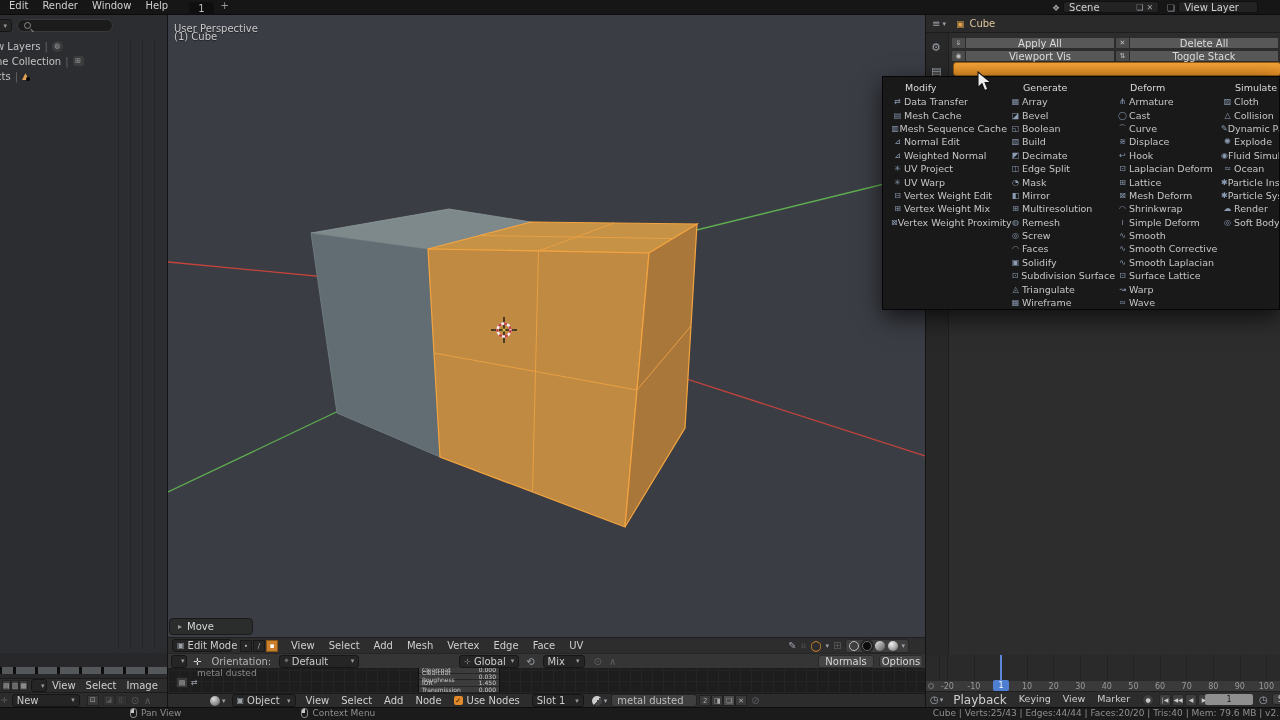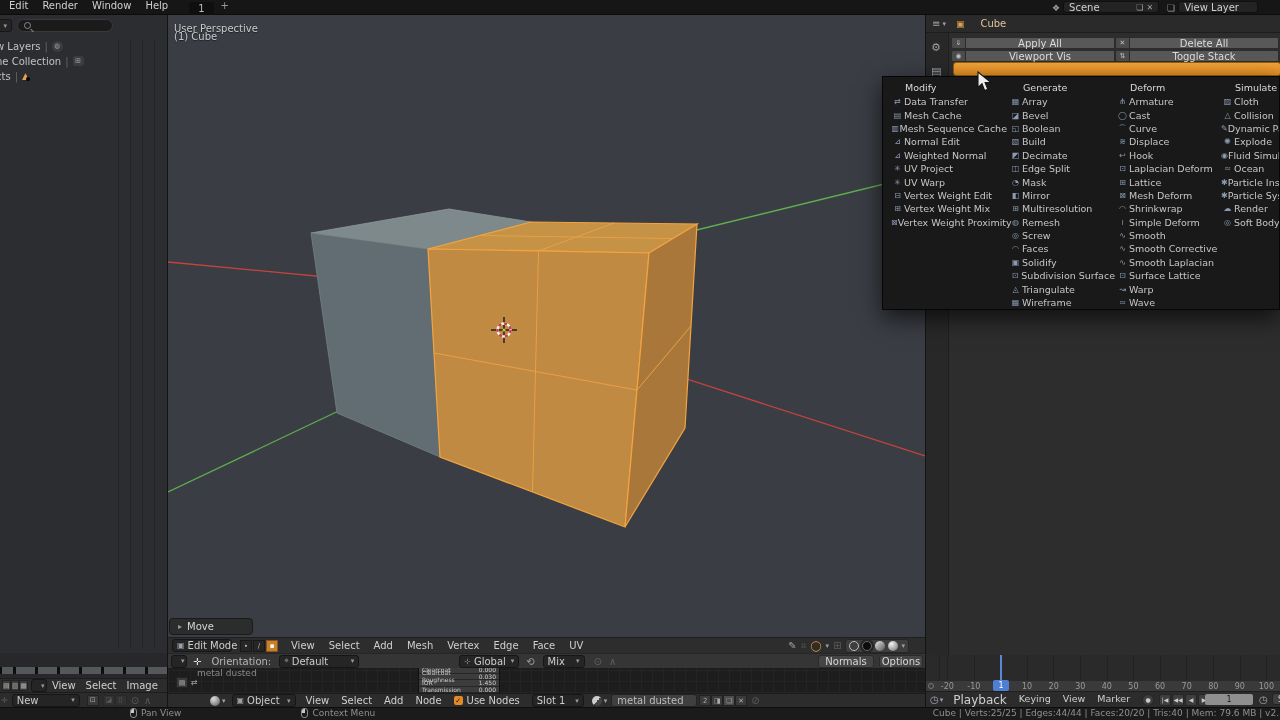--- a/index.html
+++ b/index.html
@@ -339,21 +339,21 @@
       <span class="sqbtn">✕</span>
       <span class="icon ghost" style="margin-left:4px;">⊘</span>
     </div>
   </div>
 
   <div class="a props">
     <div class="phead">
       <span class="icon" style="margin-left:6px;">≡</span>
       <span class="icon" style="font-size:7px;margin-left:2px;">▾</span>
       <span class="icon" style="margin-left:10px;color:#dd9f4a;font-size:9px;">▣</span>
-      <span style="margin-left:16px;color:#ddc49a;">Cube</span>
+      <span style="margin-left:5px;color:#ddc49a;">Cube</span>
     </div>
     <div class="tabs">
       <span class="icon" style="position:absolute;left:5px;top:8px;font-size:11px;">⚙</span>
       <span class="icon" style="position:absolute;left:5px;top:32px;font-size:11px;">▤</span>
     </div>
     <div class="actgrid">
 
         <div class="actcell">
           <span class="ic">⇓</span>
           <span class="lb">Apply All</span>
@@ -665,20 +665,20 @@
 
   <div class="a status row">
     <div class="row" style="margin-left:130px;">
       <span class="mouse"></span>
       <span>Pan View</span>
     </div>
     <div class="row" style="margin-left:120px;">
       <span class="mouse"></span>
       <span>Context Menu</span>
     </div>
-    <span style="position:absolute;right:1px;white-space:nowrap;">Cube | Verts:25/25 | Edges:44/44 | Faces:20/20 | Tris:40 | Mem: 79.6 MB | v2.</span>
+    <span style="position:absolute;right:1px;white-space:nowrap;">Cube | Verts:25/43 | Edges:44/44 | Faces:20/20 | Tris:40 | Mem: 79.6 MB | v2.</span>
   </div>
 
   <svg class="a cursor" style="left:977px;top:71px;" width="15" height="21" viewBox="0 0 15 21">
     <path d="M1,1 L1,16.5 L5,12.8 L7.6,19.5 L10.8,18.2 L8.1,11.6 L14,11.6 Z" fill="#ececec" stroke="#141414" stroke-width="1.1"></path>
   </svg>
 
 </div>
 
 </body></html>

